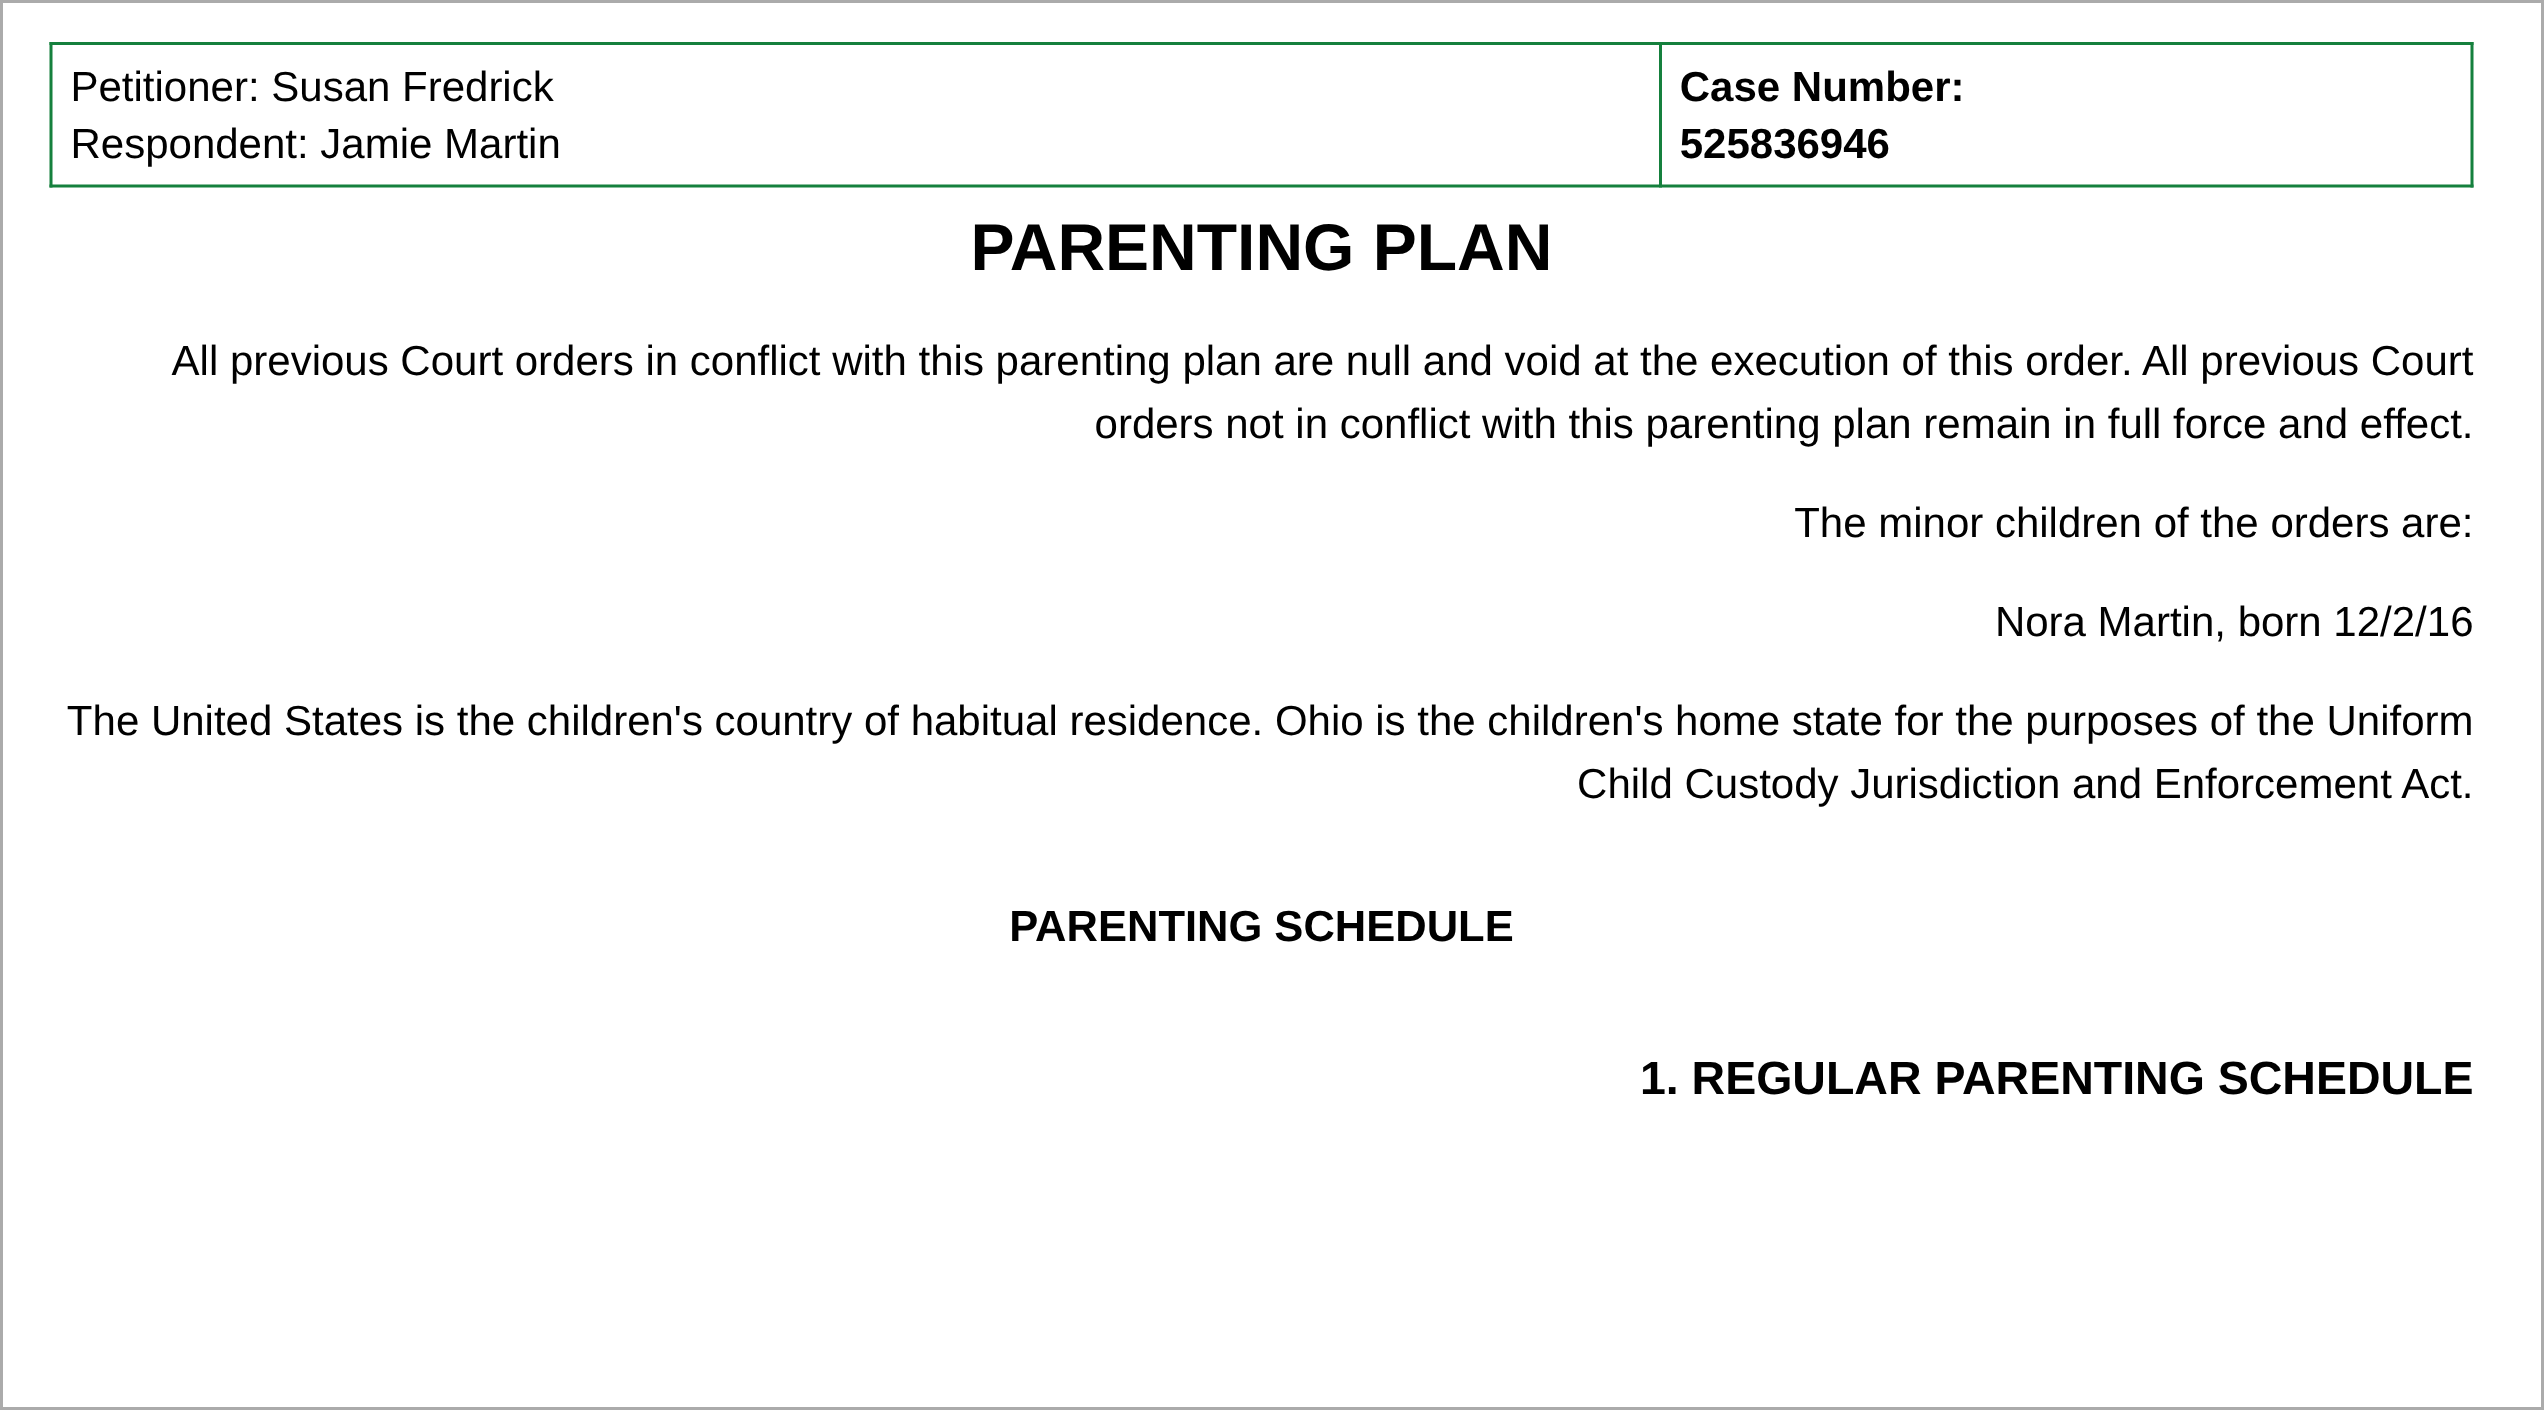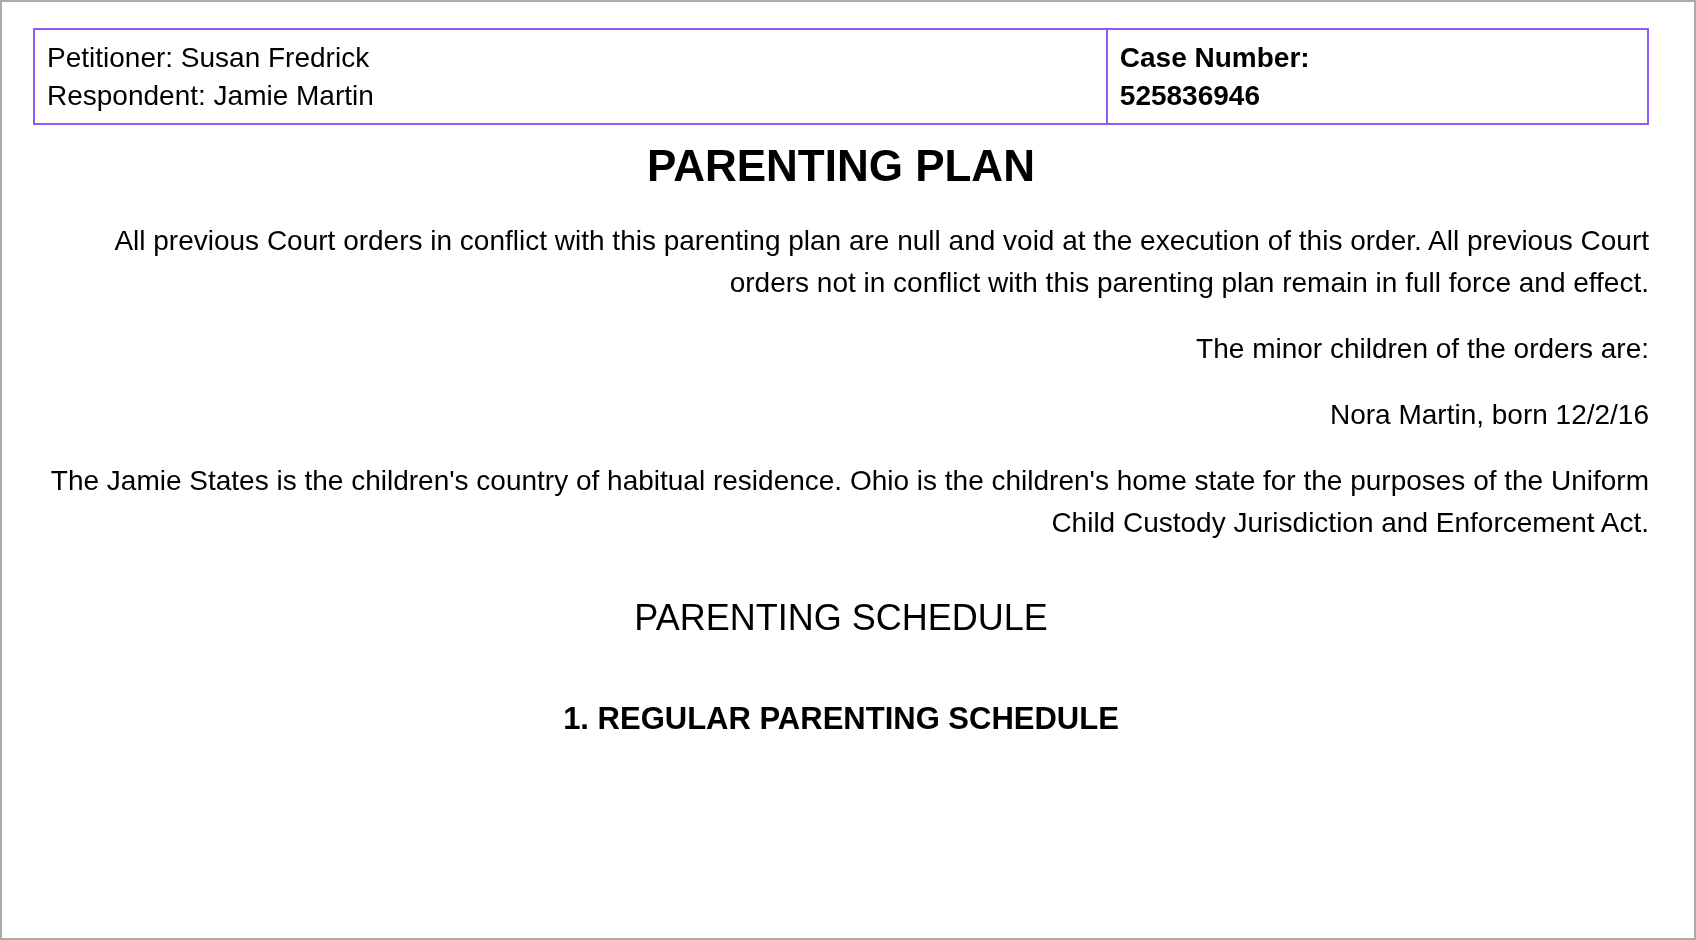--- a/index.html
+++ b/index.html
@@ -21,21 +21,21 @@
     margin-left: 31px;
     margin-right: 45px;
   }
   table.case-table {
     width: 100%;
     border-collapse: collapse;
     margin-top: 26px;
     table-layout: fixed;
   }
   table.case-table td {
-    border: 2px solid #8b5cf6;
+    border: 2px solid #15803d;
     vertical-align: top;
     font-size: 28px;
     line-height: 38px;
     padding: 9px 12px 8px 12px;
     margin-left: 20px;
   }
   td.cell-left  { width: 67%; }
   td.cell-right { width: 33%; font-weight: bold; }
 
   h1.doc-title {
@@ -45,31 +45,31 @@
     text-align: center;
     margin: 21px 0 34px 0;
   }
   p.body-par {
     font-size: 28px;
     line-height: 42px;
     margin: 0 0 24px 0;
     text-align: right;
   }
   h2.section-heading {
-    font-size: 36px;
+    font-size: 29px;
     line-height: 42px;
-    font-weight: normal;
+    font-weight: bold;
     text-align: center;
     margin: 53px 0 25px 0;
   }
   h3.sub-heading {
     font-size: 31px;
     line-height: 42px;
     font-weight: bold;
-    text-align: center;
+    text-align: right;
     margin: 59px 0 0 0;
   }
 </style>
 </head>
 <body>
 
 <div class="page">
 
   <table class="case-table">
     <tbody>
@@ -89,20 +89,20 @@
   <h1 class="doc-title">PARENTING PLAN</h1>
 
   <p class="body-par">All previous Court orders in conflict with this parenting plan are null and void at the execution of this order. All previous Court orders not in conflict with this parenting plan remain in full force and effect.</p>
 
   <p class="body-par">The minor children of the orders are:</p>
 
   <p class="body-par">
     <span>Nora Martin, born 12/2/16</span><br>
   </p>
 
-  <p class="body-par">The Jamie States is the children's country of habitual residence. Ohio is the children's home state for the purposes of the Uniform Child Custody Jurisdiction and Enforcement Act.</p>
+  <p class="body-par">The United States is the children's country of habitual residence. Ohio is the children's home state for the purposes of the Uniform Child Custody Jurisdiction and Enforcement Act.</p>
 
   <h2 class="section-heading">PARENTING SCHEDULE</h2>
 
 
   <h3 class="sub-heading">1. REGULAR PARENTING SCHEDULE</h3>
 
 </div>
 
 </body></html>

